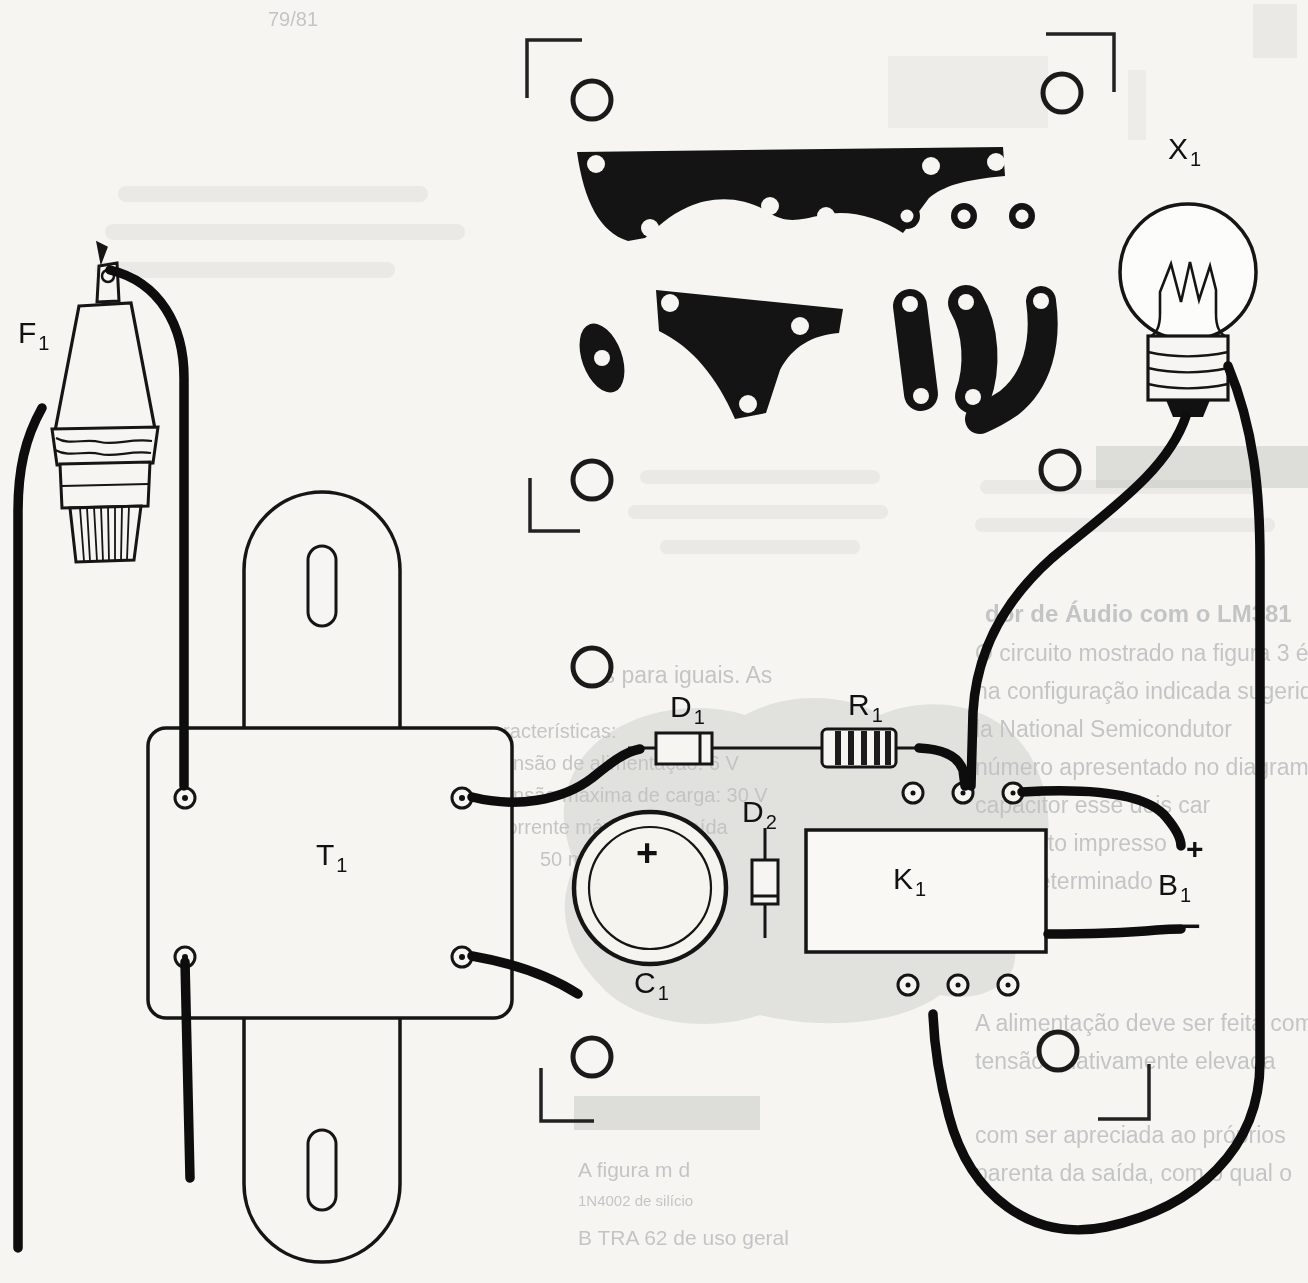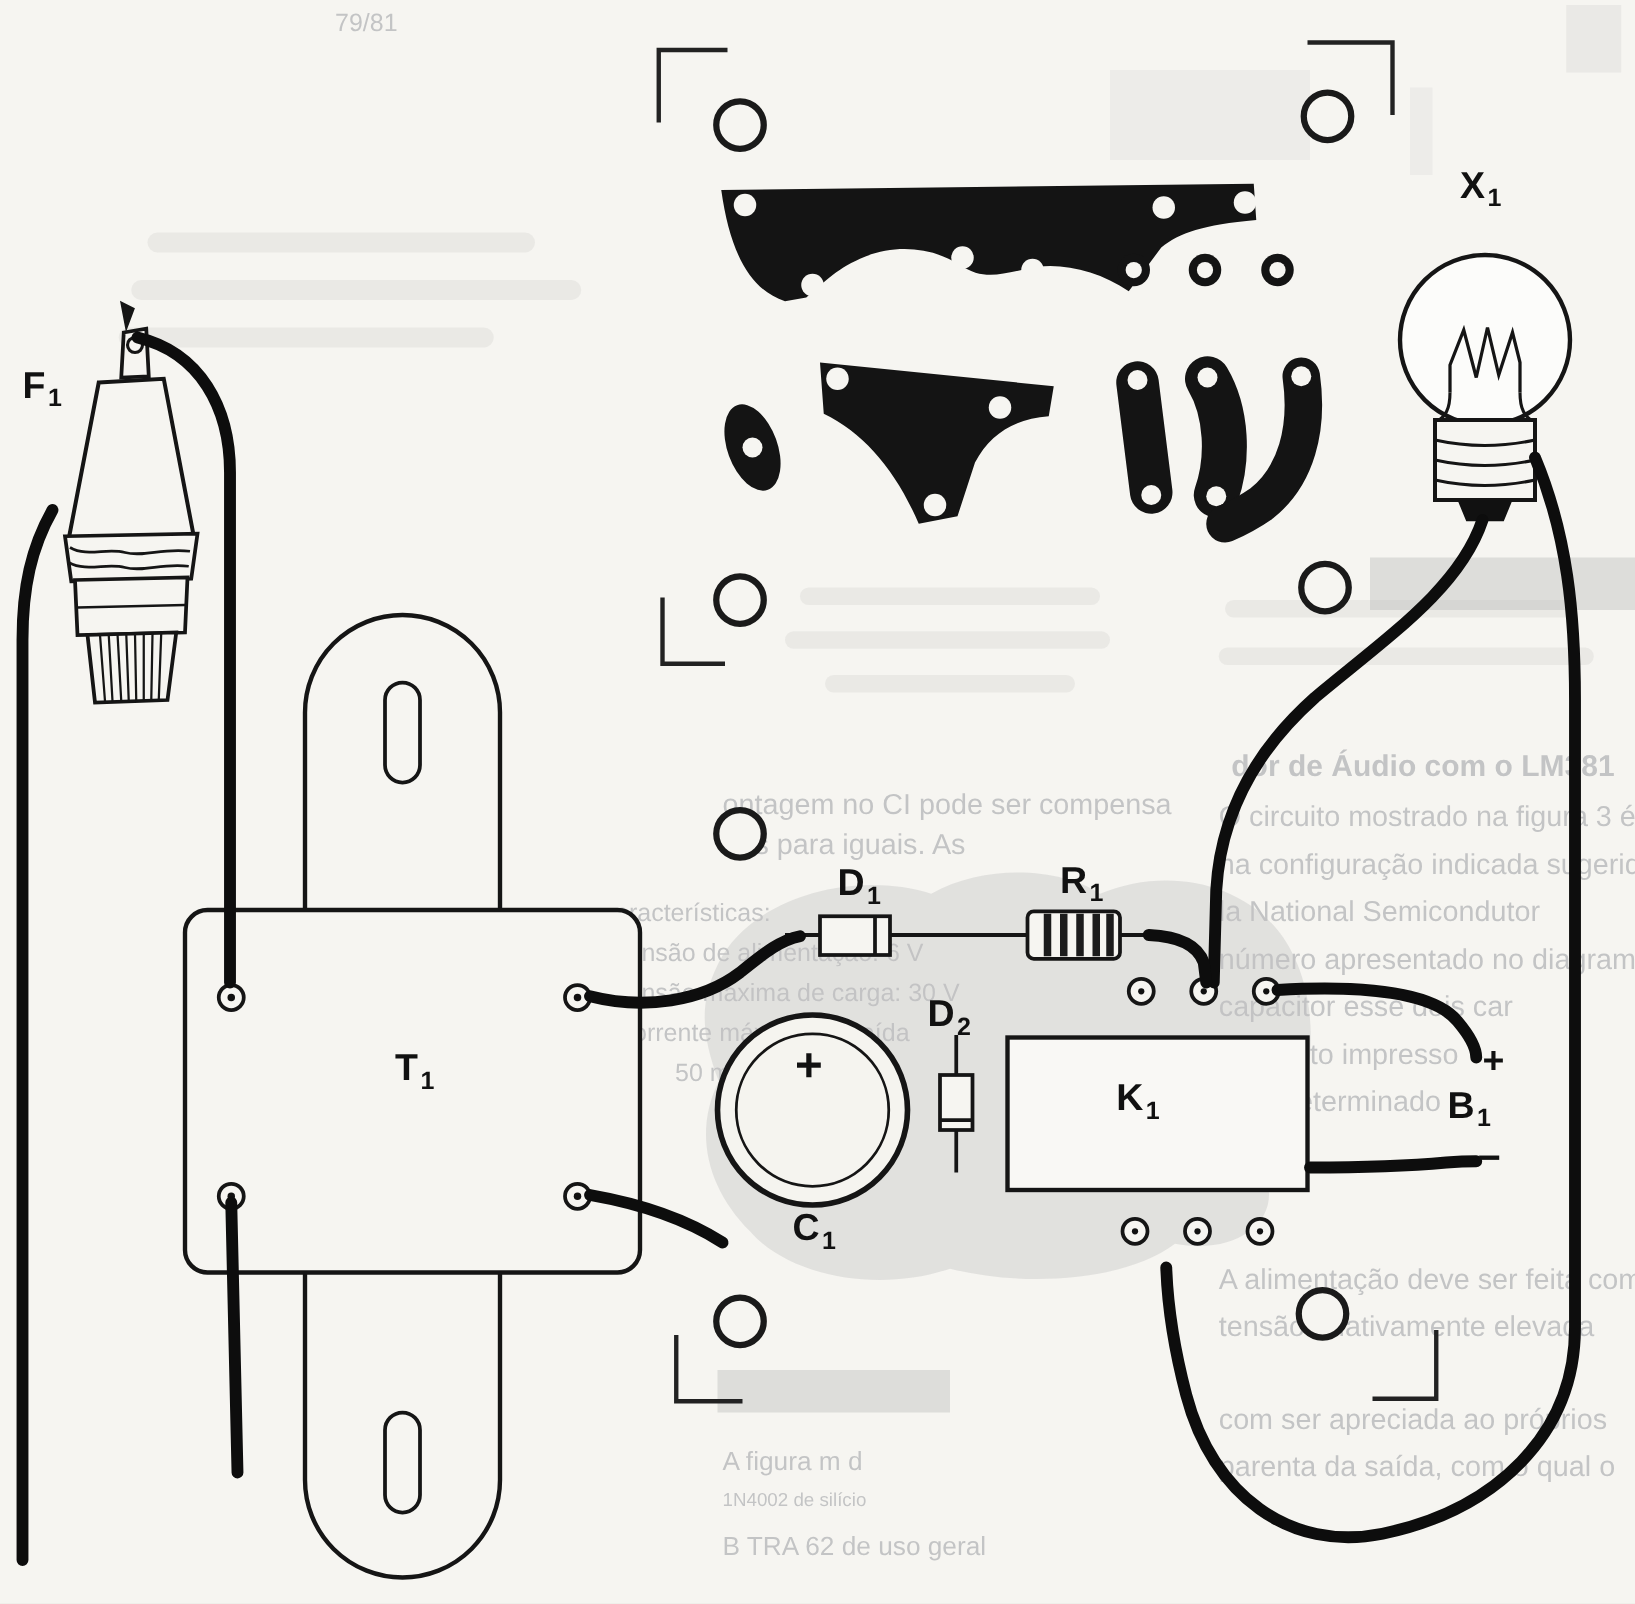--- a/index.html
+++ b/index.html
@@ -12,21 +12,21 @@
   .bglayer { position:absolute; left:0; top:0; width:100%; height:100%; z-index:1; }
   .bgline {
     position:absolute; white-space:nowrap;
     color:#8d9096; opacity:.48; filter:blur(.4px);
     font-family:Liberation Sans, sans-serif;
   }
   .smudge { position:absolute; background:#9e9e9e; opacity:.13; border-radius:8px; }
   .graybar { position:absolute; background:#b9b9b9; opacity:.4; }
   .lbl {
     position:absolute; z-index:3; color:#111;
-    font-size:30px; font-weight:700; letter-spacing:1px;
+    font-size:30px; font-weight:400; letter-spacing:1px;
     font-family:"Liberation Sans", sans-serif;
   }
   .lbl .sub { font-size:20px; vertical-align:-7px; margin-left:1px; }
   .sym { position:absolute; z-index:3; color:#111; font-weight:700; }
 </style>
 </head>
 <body>
 
 <div class="canvas">
 
@@ -41,21 +41,20 @@
     <div class="smudge" style="left:975px;top:518px;width:300px;height:14px"></div>
 
     <div class="graybar" style="left:1096px;top:446px;width:212px;height:42px"></div>
     <div class="graybar" style="left:574px;top:1096px;width:186px;height:34px"></div>
     <div class="graybar" style="left:1253px;top:4px;width:44px;height:54px;opacity:.18"></div>
     <div class="graybar" style="left:888px;top:56px;width:160px;height:72px;opacity:.15"></div>
     <div class="graybar" style="left:1128px;top:70px;width:18px;height:70px;opacity:.15"></div>
 
     <div class="bgline" style="left:268px;top:8px;font-size:20px">79/81</div>
 
-    <div class="bgline" style="left:578px;top:630px;font-size:23px">ontagem no CI pode ser compensa</div>
     <div class="bgline" style="left:578px;top:662px;font-size:23px">das para  iguais. As</div>
     <div class="bgline" style="left:492px;top:720px;font-size:20px">aracterísticas:</div>
     <div class="bgline" style="left:492px;top:752px;font-size:20px">Tensão de alimentação: 6 V</div>
     <div class="bgline" style="left:492px;top:784px;font-size:20px">Tensão máxima de carga: 30 V</div>
     <div class="bgline" style="left:492px;top:816px;font-size:20px">Corrente máxima de saída</div>
     <div class="bgline" style="left:540px;top:848px;font-size:20px">50 mA</div>
 
     <div class="bgline" style="left:985px;top:600px;font-size:24px;font-weight:700">dor de Áudio com o LM381</div>
     <div class="bgline" style="left:975px;top:640px;font-size:23px">O circuito mostrado na figura 3 é</div>
     <div class="bgline" style="left:975px;top:678px;font-size:23px">na configuração indicada sugerida</div>
@@ -234,21 +233,21 @@
       <path d="M472,956 C512,963 550,976 578,994"></path>
       <path d="M1186,416 C1168,470 1112,508 1052,558 C998,606 976,660 973,712 L971,786"></path>
       <path d="M1022,792 C1092,788 1147,794 1166,817 C1177,830 1181,840 1181,846"></path>
       <path d="M1048,934 C1095,934 1135,932 1157,930 C1170,929 1177,929 1181,929"></path>
       <path d="M1228,366 C1254,428 1260,492 1260,560 L1260,1062 C1260,1148 1196,1208 1106,1227
                C1032,1242 970,1196 949,1116 C939,1078 934,1042 933,1014"></path>
       <path d="M919,748 C942,749 958,756 963,770 L965,786"></path>
     </g>
   </svg>
 
-  <div class="lbl" style="left:18px;top:292px">
+  <div class="lbl" style="left:18px;top:316px">
     <span>F</span><span class="sub">1</span>
   </div>
   <div class="lbl" style="left:1168px;top:132px">
     <span>X</span><span class="sub">1</span>
   </div>
   <div class="lbl" style="left:316px;top:838px">
     <span>T</span><span class="sub">1</span>
   </div>
   <div class="lbl" style="left:670px;top:690px">
     <span>D</span><span class="sub">1</span>

